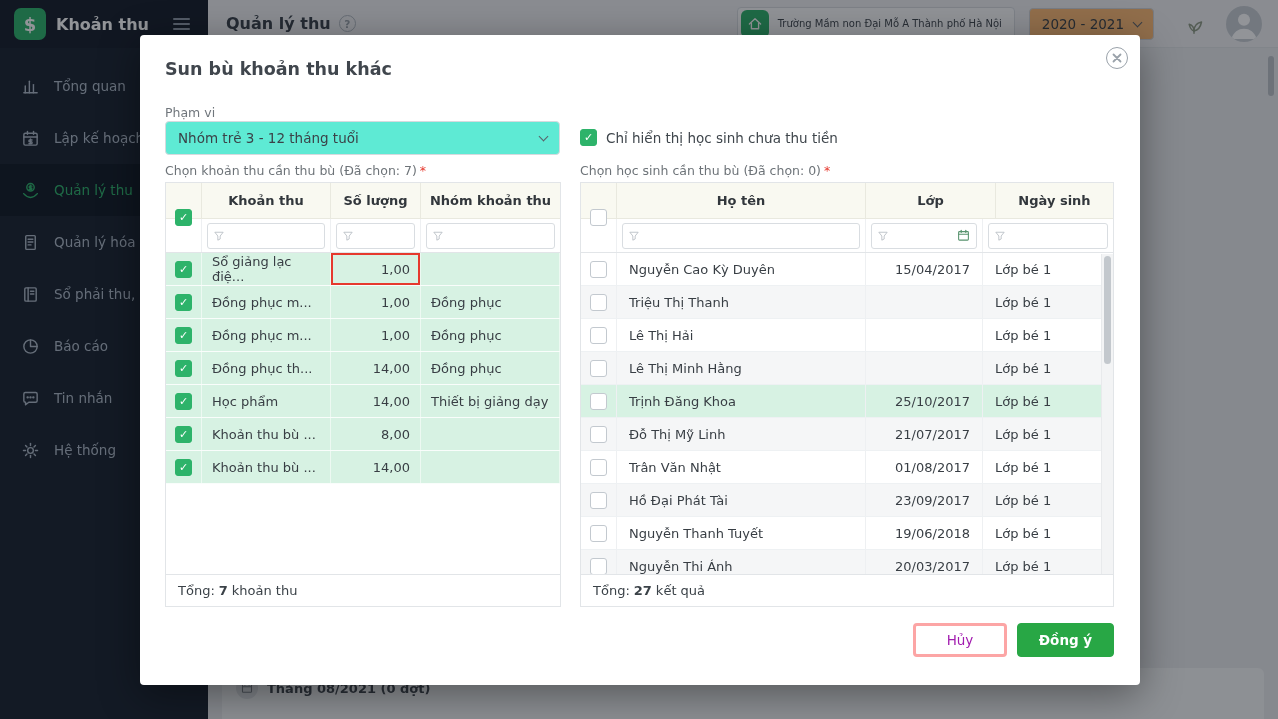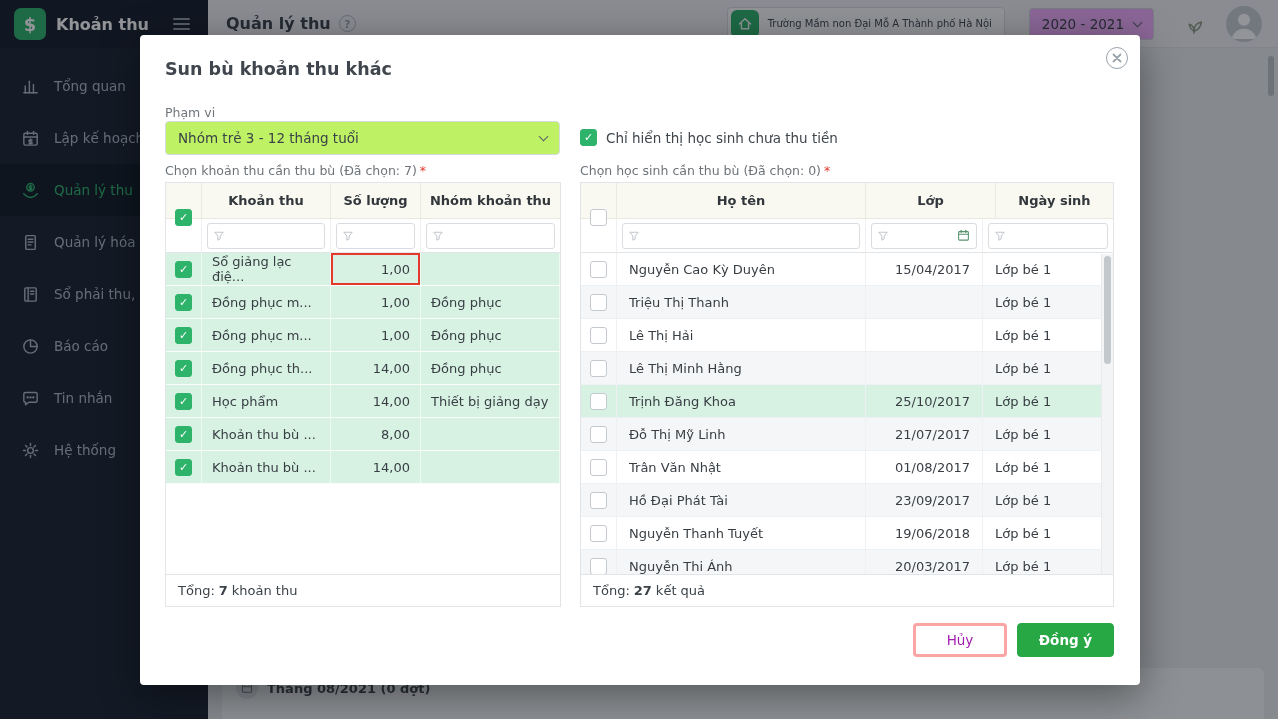--- a/index.html
+++ b/index.html
@@ -20,39 +20,39 @@
   .nav-item.active { background:#101924; color:var(--c-accent,#2db36a); }
   .nav-ico { width:20px; height:20px; display:flex; align-items:center; justify-content:center; flex:none; }
 
   
   .topbar { position:absolute; left:208px; top:0; right:0; height:48px; background:#f0f1f3; border-bottom:1px solid #e1e3e6; display:flex; align-items:center; padding:0 16px 0 18px; z-index:1; }
   .page-title { font-size:16px; font-weight:700; color:#3a4149; }
   .help { width:17px; height:17px; border:1.4px solid #b2b8bf; border-radius:50%; color:#9aa1a8; font-size:10.5px; font-weight:700; display:flex; align-items:center; justify-content:center; margin-left:8px; }
   .school-box { margin-left:auto; height:34px; display:flex; align-items:center; gap:9px; background:#fbfbfc; border:1px solid #d9dde1; border-radius:4px; padding:0 12px 0 3px; }
   .home-badge { width:28px; height:28px; border-radius:6px; background:var(--c-accent,#2db36a); display:flex; align-items:center; justify-content:center; }
   .school-name { font-size:10px; color:#3f464c; }
-  .year-select { margin-left:24px; height:32px; display:flex; align-items:center; gap:10px; background:#f0abfc; border:1px solid #cfd4d9; border-radius:4px; padding:0 12px; font-size:13.5px; color:#3b4248; cursor:pointer; }
+  .year-select { margin-left:14px; height:32px; display:flex; align-items:center; gap:10px; background:#fdba74; border:1px solid #cfd4d9; border-radius:4px; padding:0 12px; font-size:13.5px; color:#3b4248; cursor:pointer; }
   .chev { width:7px; height:7px; border-right:1.6px solid #5a6168; border-bottom:1.6px solid #5a6168; transform:rotate(45deg); margin-top:-3px; flex:none; }
   .activity { margin-left:28px; color:#8e9a84; display:flex; align-items:center; }
   .avatar { margin-left:20px; width:36px; height:36px; border-radius:50%; background:#c7ccd2; display:flex; align-items:center; justify-content:center; overflow:hidden; }
 
   
   .content { position:absolute; left:208px; top:48px; right:0; bottom:0; background:#e9ebed; z-index:1; }
   .panel { position:absolute; left:14px; right:14px; top:620px; bottom:0; background:#f6f7f8; border-radius:6px 6px 0 0; }
   .month-tab { display:flex; align-items:center; gap:9px; padding:9px 14px; font-size:13px; font-weight:700; color:#434a51; cursor:pointer; }
   .cal-circle { width:22px; height:22px; border-radius:50%; background:#dfe2e5; display:flex; align-items:center; justify-content:center; color:#7a8086; }
   .page-scroll { position:absolute; right:4px; top:8px; width:6px; height:40px; background:#bcc1c7; border-radius:3px; }
 
   
   .overlay { position:absolute; inset:0; background:rgba(13,18,26,0.45); z-index:50; }
   .modal { position:absolute; left:140px; top:35px; width:1000px; height:650px; background:#fff; border-radius:4px; box-shadow:0 10px 40px rgba(0,0,0,.4); z-index:60; }
   .close-btn { position:absolute; right:12px; top:12px; width:22px; height:22px; border-radius:50%; border:1.6px solid #9aa2aa; background:#fff; color:#9aa2aa; display:flex; align-items:center; justify-content:center; cursor:pointer; }
   .modal-title { position:absolute; left:25px; top:24px; font-size:17.5px; font-weight:700; color:#40464d; }
   .scope-label { position:absolute; left:25px; top:70px; font-size:12.5px; color:#70767c; }
-  .scope-select { position:absolute; left:25px; top:86px; width:395px; height:33px; border:1px solid #d6dade; border-radius:4px; background:#bef264; display:flex; align-items:center; justify-content:space-between; padding:16px 12px; font-size:13.5px; color:#3b4248; cursor:pointer;gap:16px; }
+  .scope-select { position:absolute; left:25px; top:86px; width:395px; height:33px; border:1px solid #d6dade; border-radius:4px; background:#5eead4; display:flex; align-items:center; justify-content:space-between; padding:16px 12px; font-size:13.5px; color:#3b4248; cursor:pointer;gap:16px; }
   .chk-wrap { position:absolute; left:440px; top:94px; display:flex; align-items:center; gap:9px; font-size:13.5px; color:#3f464c; cursor:pointer; }
   .cb { width:17px; height:17px; border:1.5px solid #c3c9cf; border-radius:3px; background:#fff; display:inline-flex; align-items:center; justify-content:center; font-size:11px; line-height:1; color:transparent; font-weight:700; flex:none; cursor:pointer; }
   .cb.checked { background:var(--c-accent,#2db36a); border-color:var(--c-accent,#2db36a); color:#fff; }
   .caption { position:absolute; top:128px; font-size:12.5px; color:#6d7378; }
   .caption.fees-cap { left:25px; } .caption.stu-cap { left:440px; }
   .req { color:var(--c-error,#e6392e); margin-left:3px; }
 
   
   .tbl { position:absolute; top:147px; height:425px; border:1px solid #e2e5e8; background:#fff; display:flex; flex-direction:column; }
   .tbl.fees-tbl { left:25px; width:396px; }

